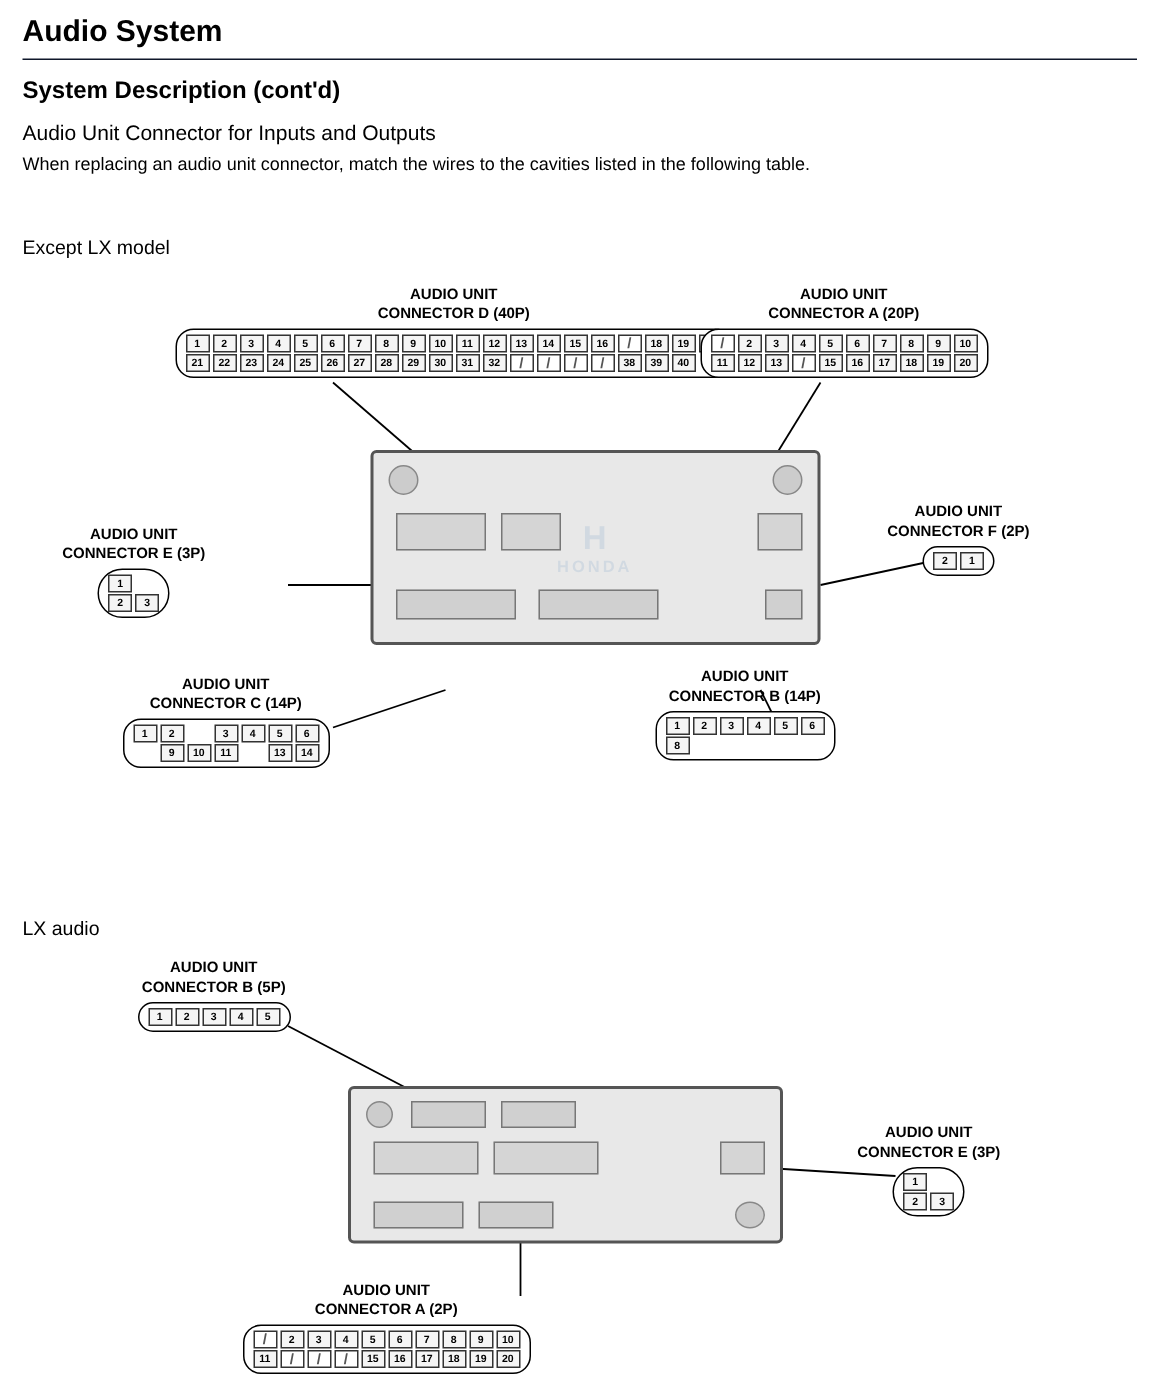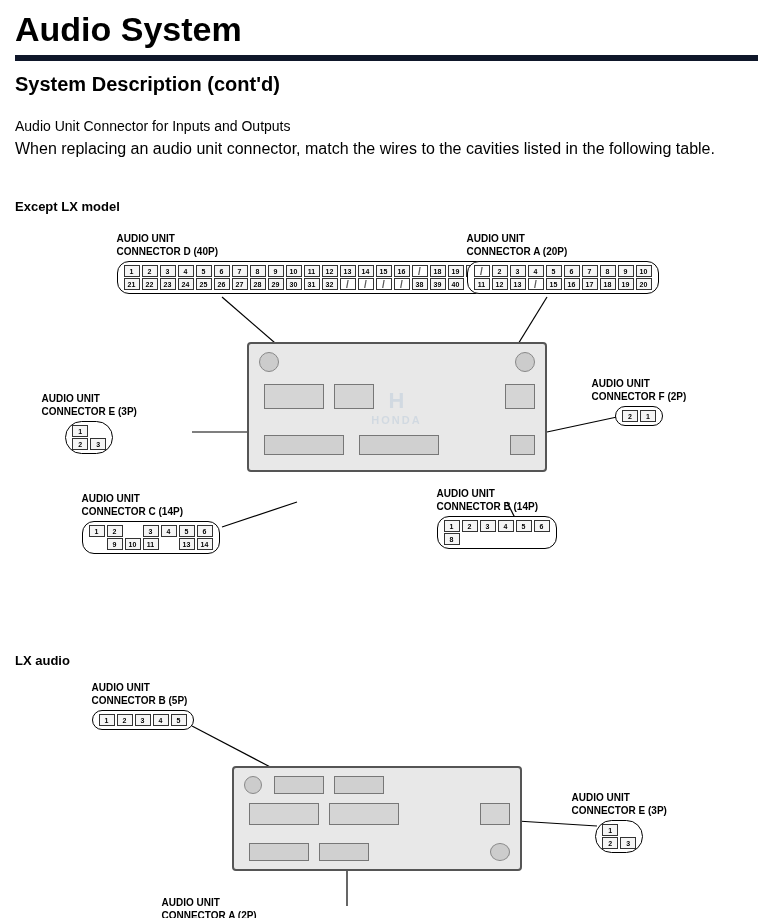--- a/index.html
+++ b/index.html
@@ -6,57 +6,57 @@
     body {
       background: #fff;
       font-family: Arial, Helvetica, sans-serif;
       font-size: 13px;
       color: #000;
       width: 773px;
       min-height: 918px;
       padding: 10px 15px;
     }
     .page-title {
-      font-size: 34px;
+      font-size: 20px;
       font-weight: bold;
       color: #000;
-      border-bottom: 6px solid #0f172a;
+      border-bottom: 1px solid #0f172a;
       padding-bottom: 6px;
       margin-bottom: 12px;
     }
     .section-title {
-      font-size: 20px;
+      font-size: 16px;
       font-weight: bold;
-      margin-bottom: 22px;
+      margin-bottom: 10px;
     }
     .subsection-title {
       font-size: 14px;
       font-weight: normal;
       margin-bottom: 6px;
     }
     .description-text {
-      font-size: 16px;
+      font-size: 12px;
       margin-bottom: 24px;
     }
     .model-label {
-      font-weight: bold;
+      font-weight: normal;
       font-size: 13px;
       margin-bottom: 8px;
       margin-top: 41px;
     }
     .diagram-area {
       position: relative;
       width: 100%;
       margin-bottom: 20px;
     }
     
     .connector-label {
       font-size: 10px;
       font-weight: bold;
-      text-align: left;
+      text-align: center;
       line-height: 1.3;
     }
     .connector-box {
       border: 1.5px solid #000;
       border-radius: 12px;
       background: #fff;
       display: inline-flex;
       flex-direction: column;
       align-items: center;
       padding: 3px 6px;

